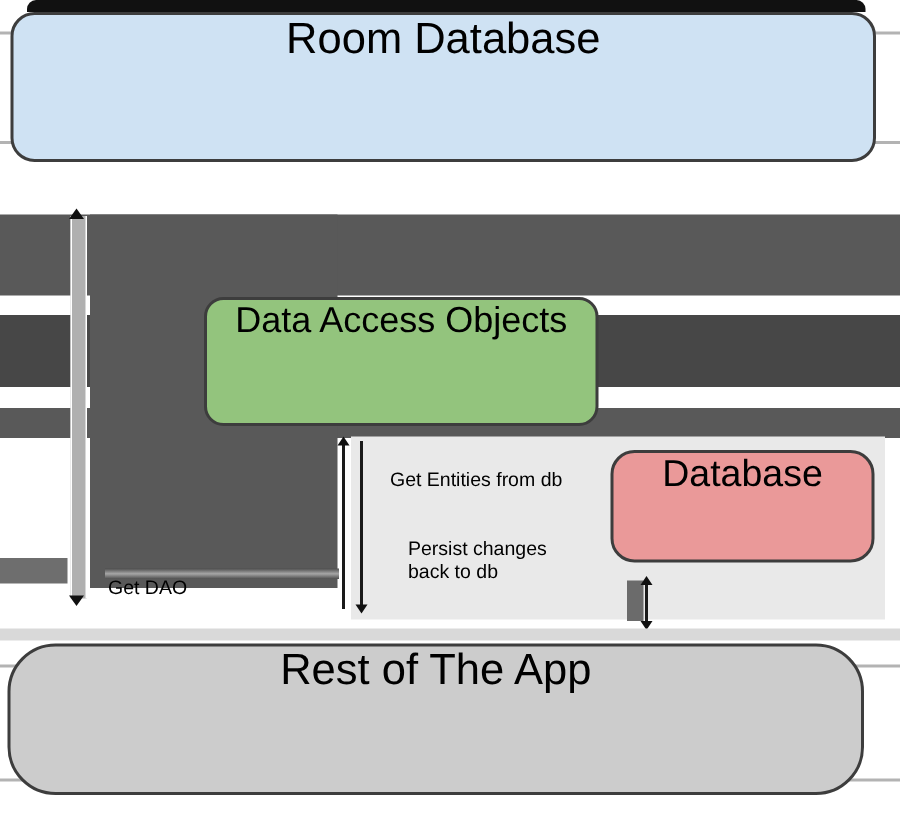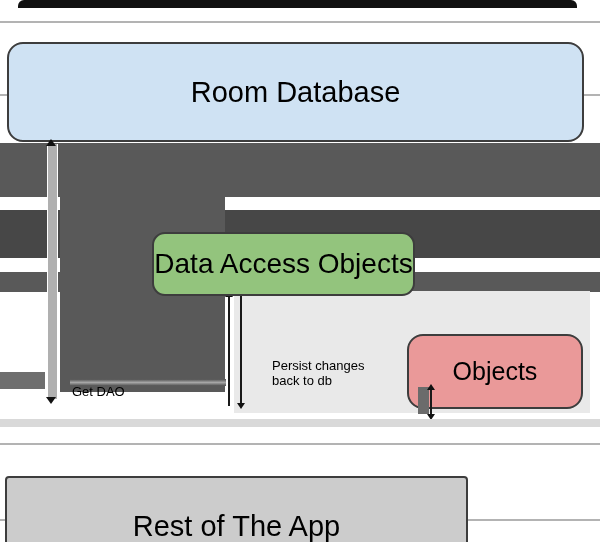--- a/index.html
+++ b/index.html
@@ -2,30 +2,30 @@
 <html style="--room-blue: #cfe2f3; --dao-green: #93c47d; --entities-red: #ea9999; --app-gray: #cccccc; --band-dark: #595959; --band-darker: #474747; --panel-gray: #e9e9e9; --border-dark: #3d3d3d;"><head>
 <meta charset="utf-8">
 <style>
   html,body{margin:0;padding:0;background:#fff;}
   #canvas{
     position:relative;width:600px;height:542px;background:#ffffff;
     overflow:hidden;font-family:"Liberation Sans",sans-serif;color:#000;
   }
   .abs{position:absolute;}
   .box{
-    position:absolute;display:flex;align-items:center;justify-content:center;
-    border:2px solid var(--border-dark);box-sizing:border-box;text-align:center;margin-top:34px;
+    position:absolute;display:flex;justify-content:center;
+    border:2px solid var(--border-dark);box-sizing:border-box;text-align:center;
   }
   .room-box{left:7px;top:8px;width:577px;height:100px;border-radius:16px;
     background:var(--room-blue);font-size:29px;}
-  .dao-box{left:152px;top:198px;width:263px;height:64px;border-radius:13px;
-    background:var(--dao-green);font-size:28px;}
+  .dao-box{left:136px;top:198px;width:263px;height:86px;border-radius:13px;
+    background:var(--dao-green);font-size:24px;}
   .entities-box{left:407px;top:300px;width:176px;height:75px;border-radius:16px;
     background:var(--entities-red);font-size:25px;}
-  .app-box{left:5px;top:442px;width:463px;height:101px;border-radius:4px;
+  .app-box{left:5px;top:429px;width:571px;height:101px;border-radius:32px;
     background:var(--app-gray);font-size:29px;}
   .band{position:absolute;left:0;width:600px;background:var(--band-dark);}
   .thin-line{position:absolute;width:600px;height:2px;background:#b3b3b3;}
   .small-label{position:absolute;font-size:13px;line-height:15px;white-space:pre-line;}
   .vline{position:absolute;width:2px;background:#1a1a1a;}
   .tri{position:absolute;width:0;height:0;}
   .tri-up{border-left:5px solid transparent;border-right:5px solid transparent;
     border-bottom:7px solid #111;}
   .tri-down{border-left:5px solid transparent;border-right:5px solid transparent;
     border-top:7px solid #111;}
@@ -62,29 +62,30 @@
   <div class="tri tri-down" style="left:46px;top:397px;"></div>
 
   <div class="abs" style="left:234px;top:291px;width:356px;height:122px;background:var(--panel-gray);"></div>
 
   <div class="vline" style="left:228px;top:296px;height:110px;"></div>
   <div class="tri tri-up sm" style="left:225px;top:291px;"></div>
 
   <div class="vline" style="left:240px;top:294px;height:110px;"></div>
   <div class="tri tri-down sm" style="left:237px;top:403px;"></div>
 
+  <div class="small-label" style="left:260px;top:312px;">Get Entities from db</div>
   <div class="small-label" style="left:272px;top:358px;">Persist changes
 back to db</div>
 
   <div class="box dao-box">
     <span>Data Access Objects</span>
   </div>
 
   <div class="box entities-box">
-    <span>Objects</span>
+    <span>Database</span>
   </div>
 
   <div class="abs" style="left:418px;top:387px;width:11px;height:27px;background:#6b6b6b;"></div>
   <div class="vline" style="left:430px;top:389px;height:26px;"></div>
   <div class="tri tri-up sm" style="left:427px;top:384px;"></div>
   <div class="tri tri-down sm" style="left:427px;top:414px;"></div>
 
   <div class="abs" style="left:0;top:419px;width:600px;height:8px;background:#d9d9d9;"></div>
 
   <div class="thin-line" style="top:443px;"></div>

